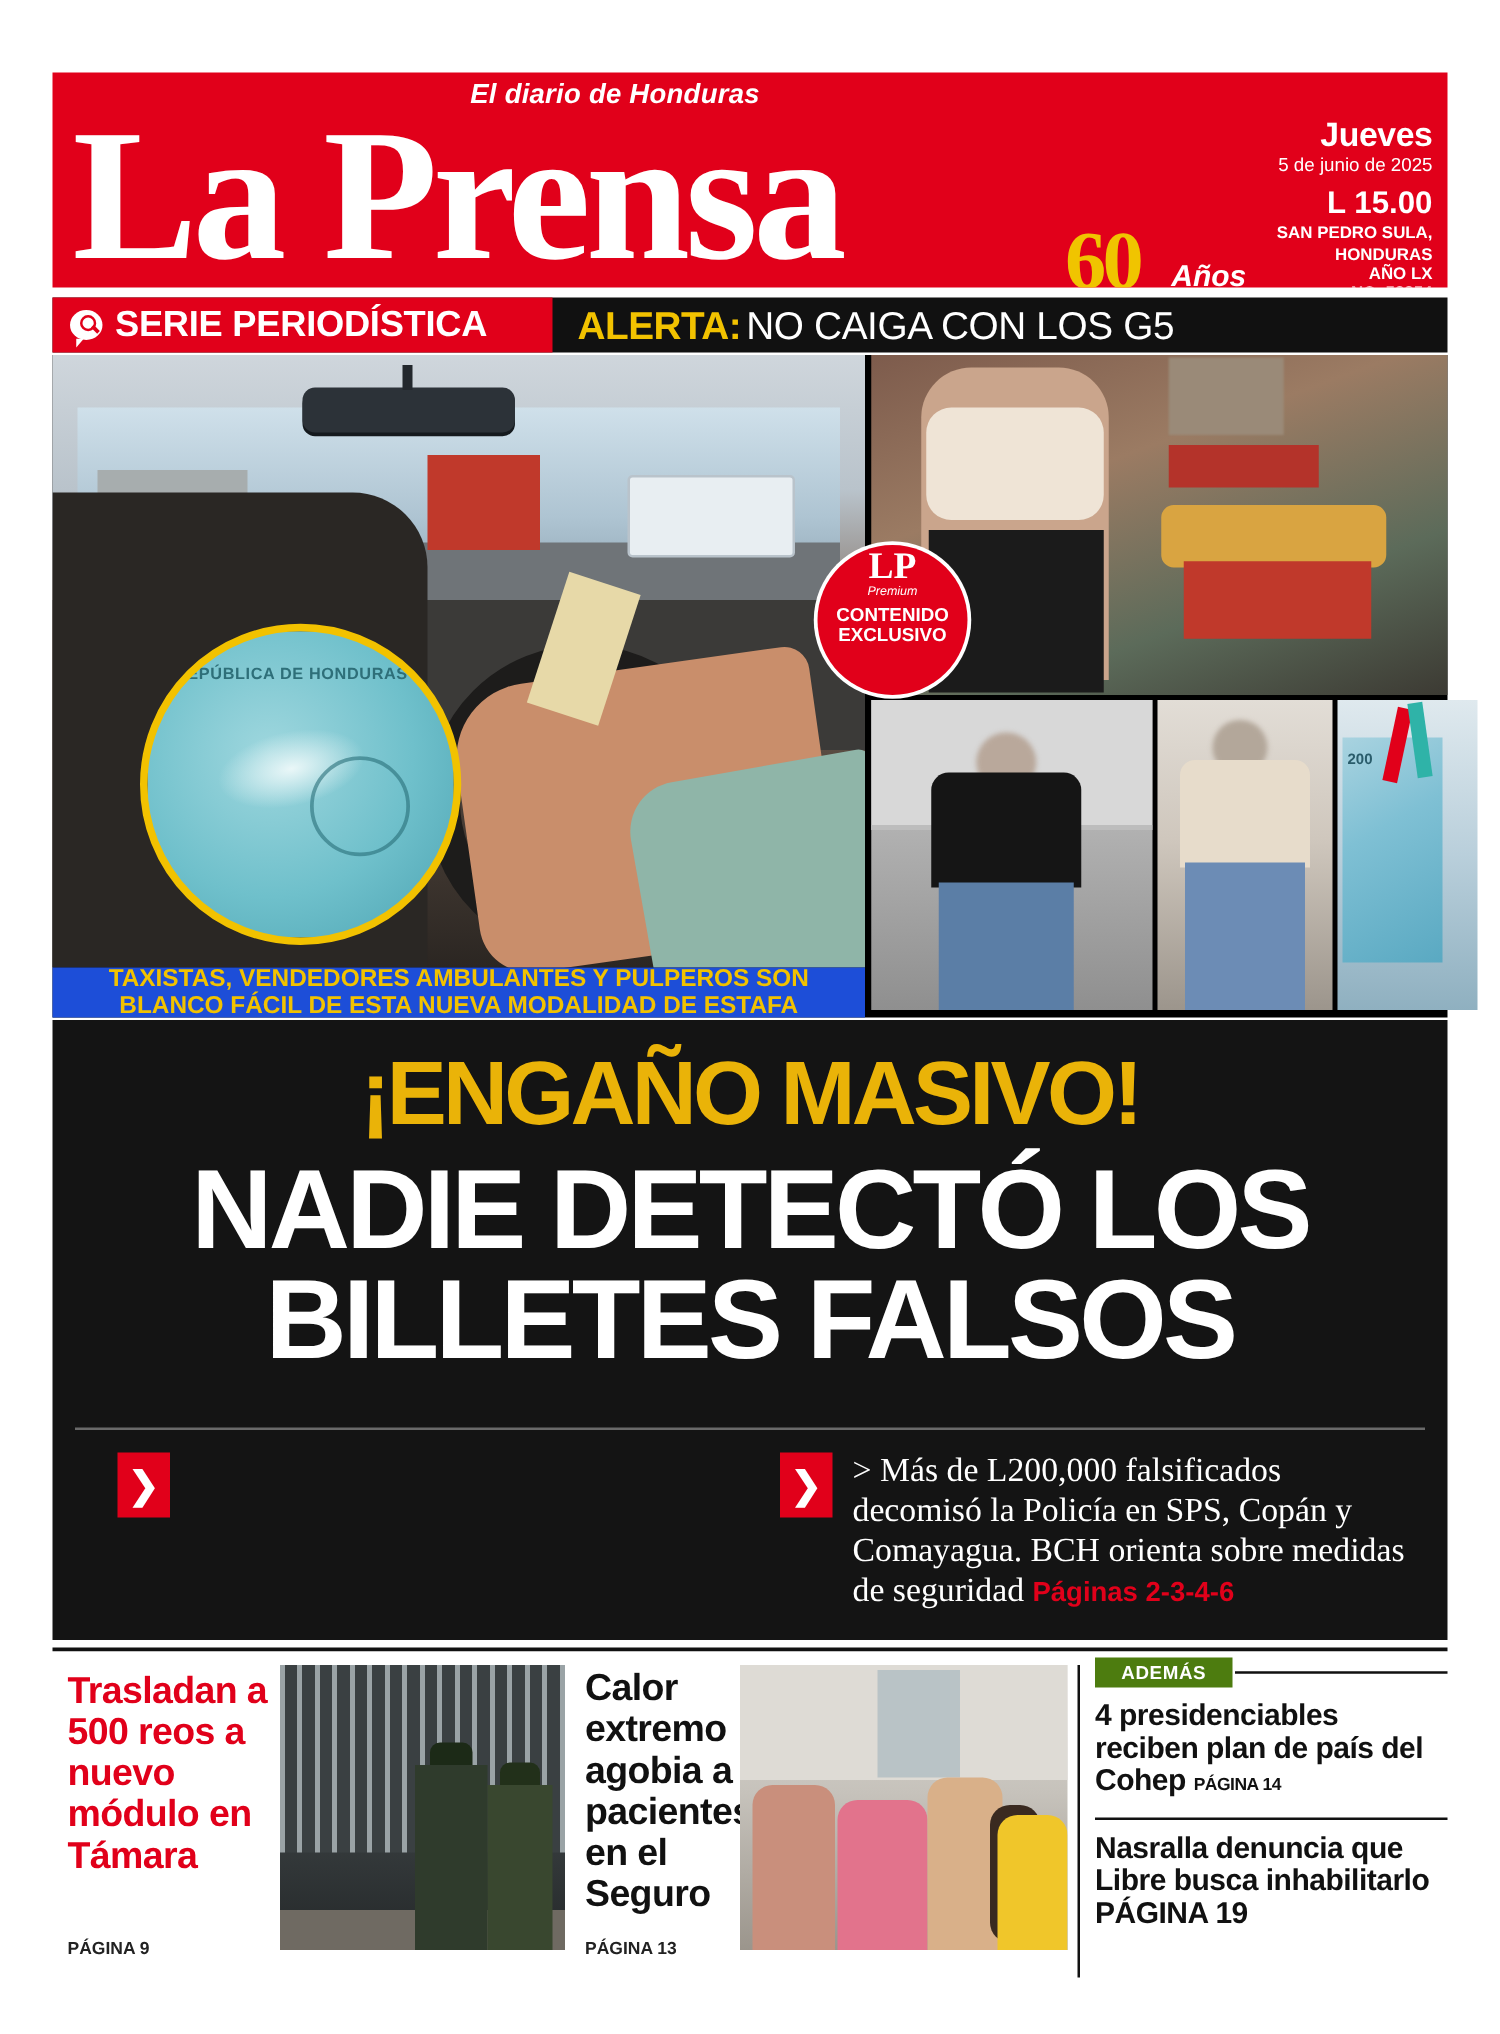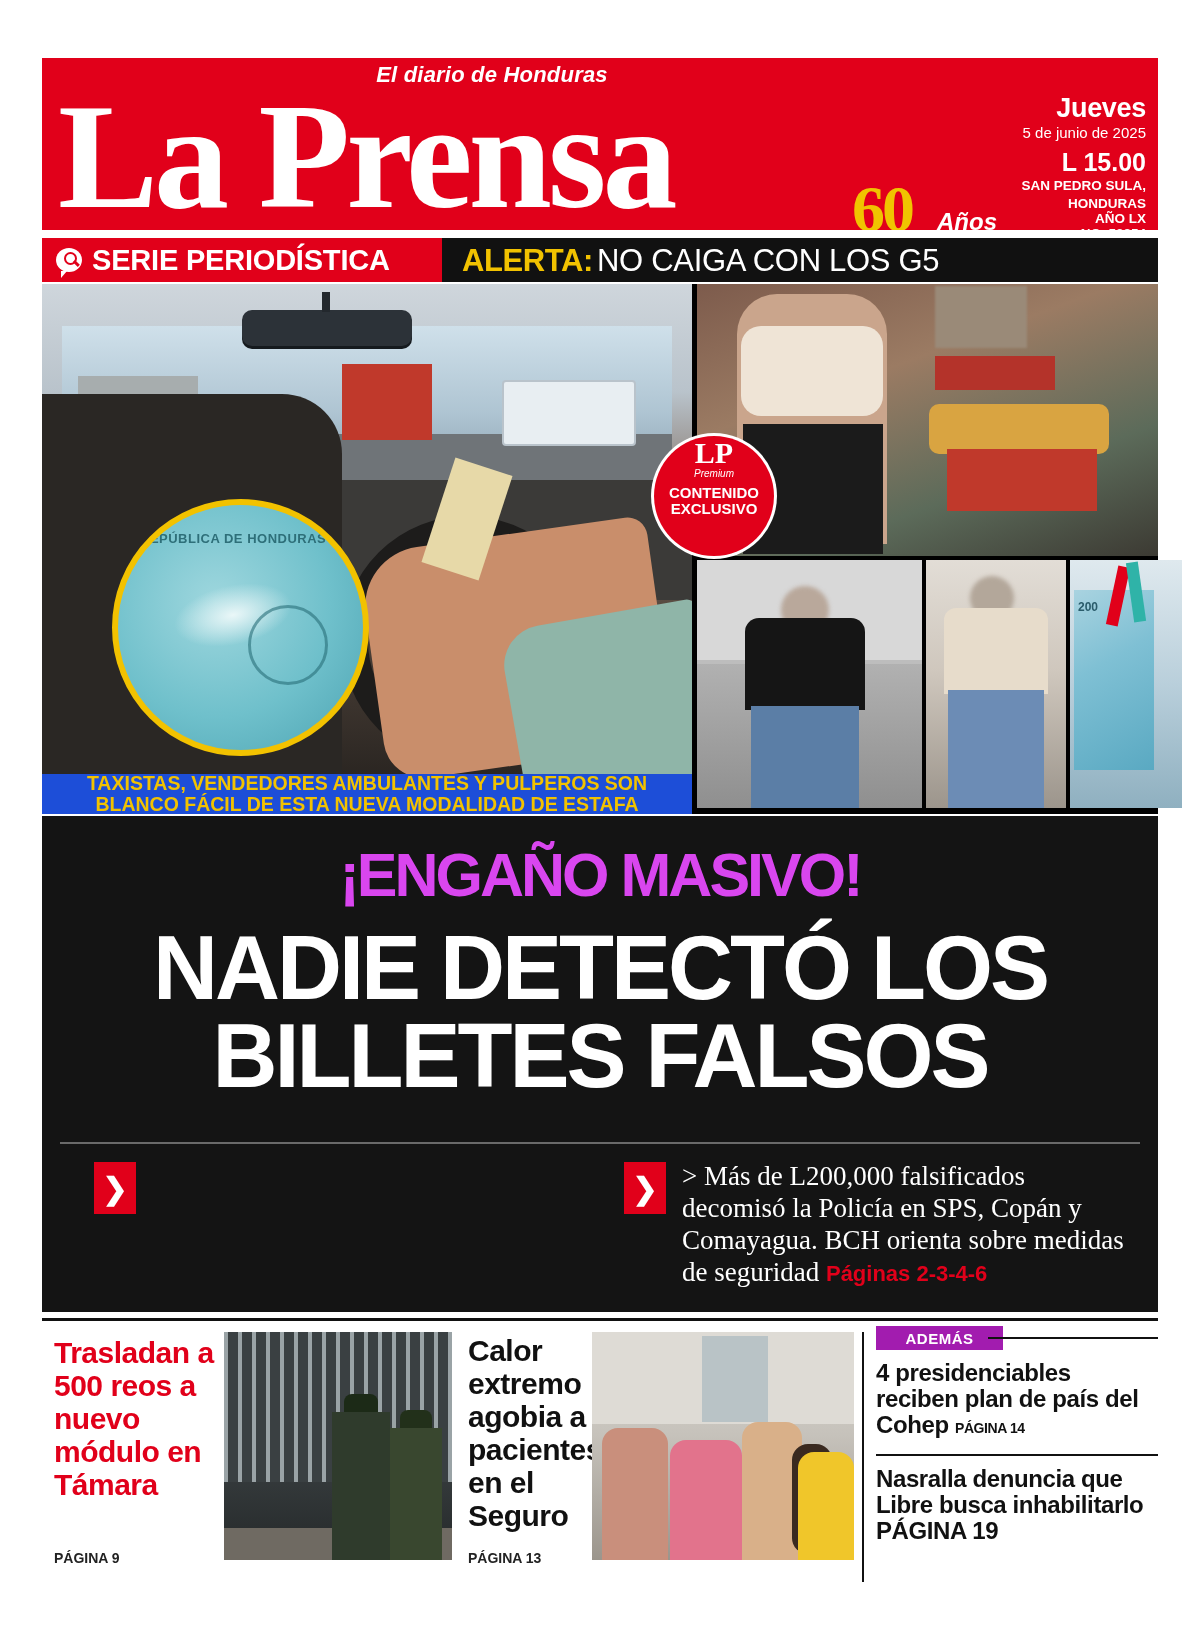--- a/index.html
+++ b/index.html
@@ -173,21 +173,21 @@
     position:absolute;left:0;top:490px;width:650px;height:40px;background:#1d4ed8;
     color:#f2c200;font-weight:bold;font-size:19.5px;line-height:21px;
     padding:0 10px;box-sizing:border-box;text-align:center;
     display:flex;align-items:center;justify-content:center;
   }
 
   
   .headblock{position:absolute;left:42px;top:816px;width:1116px;height:496px;background:#141414;}
   .kicker{
     position:absolute;left:0;top:16px;width:1116px;text-align:center;
-    color:#d946ef;font-weight:bold;font-size:61px;line-height:86px;letter-spacing:-3px;
+    color:#eab308;font-weight:bold;font-size:72px;line-height:86px;letter-spacing:-3px;
     font-family:"Liberation Sans", sans-serif;
   }
   .head2{
     position:absolute;left:0;top:108px;width:1116px;text-align:center;
     color:#ffffff;font-weight:bold;font-size:90px;line-height:88px;letter-spacing:-3px;
   }
   .head3{
     position:absolute;left:0;top:196px;width:1116px;text-align:center;
     color:#ffffff;font-weight:bold;font-size:90px;line-height:88px;letter-spacing:-3px;
   }
@@ -240,21 +240,21 @@
   .s2-photo .p1{position:absolute;left:10px;top:96px;width:66px;height:132px;background:#c98f7c;border-radius:16px 16px 0 0;}
   .s2-photo .p2{position:absolute;left:78px;top:108px;width:72px;height:120px;background:#e2738c;border-radius:16px 16px 0 0;}
   .s2-photo .p3{position:absolute;left:150px;top:90px;width:60px;height:138px;background:#d9b089;border-radius:16px 16px 0 0;}
   .s2-photo .p4{position:absolute;left:206px;top:120px;width:56px;height:108px;background:#f0c62a;border-radius:16px 16px 0 0;}
   .s2-photo .hair{position:absolute;left:200px;top:112px;width:40px;height:110px;background:#3a2a20;border-radius:16px;}
 
   .sepline{position:absolute;left:862px;top:1332px;width:2px;height:250px;background:#111;}
 
   .story3{position:absolute;left:876px;top:1326px;width:282px;height:256px;}
   .ademas{
-    position:absolute;left:0;top:0;width:127px;height:24px;background:#a21caf;color:#fff;
+    position:absolute;left:0;top:0;width:110px;height:24px;background:#4d7c0f;color:#fff;
     font-weight:bold;font-size:15px;display:flex;align-items:center;justify-content:center;letter-spacing:.5px;
   }
   .ademas-rule{position:absolute;left:112px;top:11px;width:170px;height:2px;background:#111;}
   .s3a{position:absolute;left:0;top:34px;width:282px;color:#111;font-weight:bold;font-size:24px;line-height:26px;letter-spacing:-.4px;}
   .s3a .pg{color:#111;font-weight:bold;font-size:14px;}
   .s3rule{position:absolute;left:0;top:128px;width:282px;height:2px;background:#111;}
   .s3b{position:absolute;left:0;top:140px;width:282px;color:#111;font-weight:bold;font-size:24px;line-height:26px;letter-spacing:-.4px;}
 </style>
 </head>
 <body>

